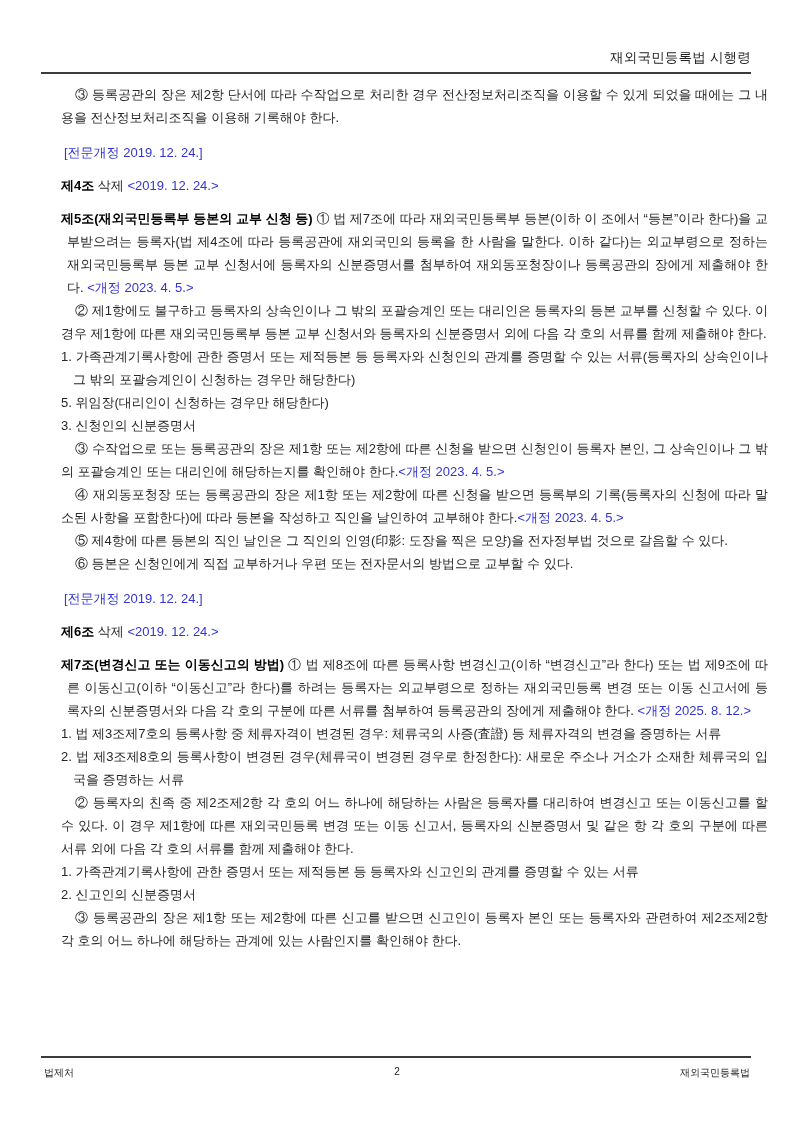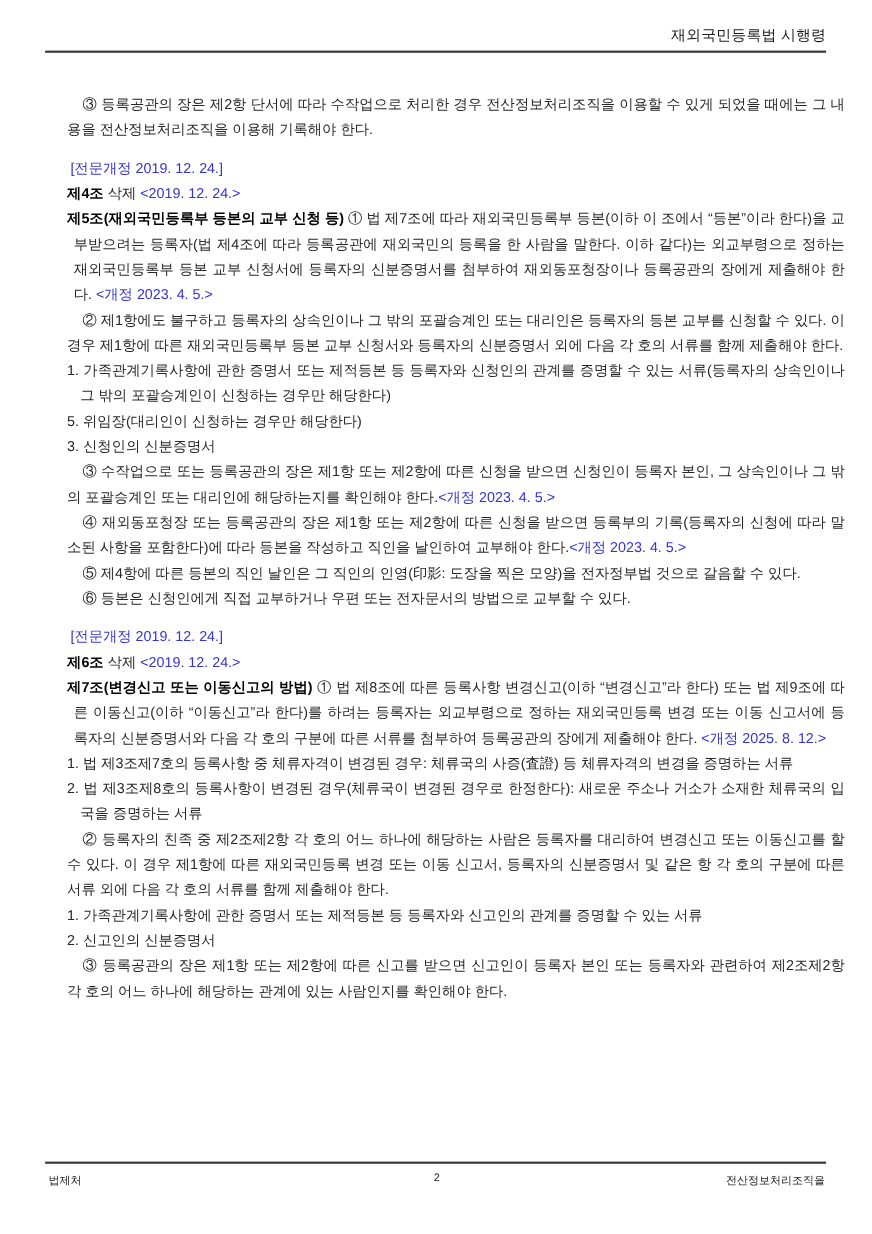--- a/index.html
+++ b/index.html
@@ -5,36 +5,36 @@
   * { margin: 0; padding: 0; box-sizing: border-box; }
   html, body {
     width: 793px; height: 1122px;
     background: #ffffff;
     font-family: "Liberation Sans", sans-serif;
   }
   .page { position: relative; width: 793px; height: 1122px; overflow: hidden; background: #fff; }
 
   
   .header {
-    position: absolute; top: 23px; left: 41px; right: 42px;
+    position: absolute; top: 49px; left: 41px; right: 42px;
     border-bottom: 2px solid #3b3b3b;
     padding-bottom: 5px;
     text-align: right;
     font-size: 13.5px; color: #1c1c1c;
     letter-spacing: 0.2px;
   }
 
   
   .content {
     position: absolute; top: 83px; left: 61px; width: 707px;
     font-size: 13px; line-height: 23px; color: #262626;
     text-align: justify; word-break: break-all;
   }
   .blk { margin: 0; }
-  .blk.article   { padding-left: 6px; text-indent: -6px; }
+  .blk.article   { margin-top: 10px; padding-left: 6px; text-indent: -6px; }
   .blk.paragraph { text-indent: 14px; }
   .blk.item      { padding-left: 12px; text-indent: -12px; }
   .blk.amendment { padding-left: 3px; margin-top: 12px; }
   .run-bold { font-weight: bold; color: #000000; }
   .run-blue { color: #3434d3; }
 
   
   .footer-rule {
     position: absolute; left: 41px; right: 42px; top: 1056px;
     border-top: 2px solid #3b3b3b;
@@ -78,16 +78,16 @@
       <p class="blk item"><span>1. 가족관계기록사항에 관한 증명서 또는 제적등본 등 등록자와 신고인의 관계를 증명할 수 있는 서류</span></p>
       <p class="blk item"><span>2. 신고인의 신분증명서</span></p>
       <p class="blk paragraph"><span>③ 등록공관의 장은 제1항 또는 제2항에 따른 신고를 받으면 신고인이 등록자 본인 또는 등록자와 관련하여 제2조제2항 각 호의 어느 하나에 해당하는 관계에 있는 사람인지를 확인해야 한다.</span></p>
     </div>
 
   <div class="footer-rule"></div>
 
   <div class="footer">
     <span class="f-left">법제처</span>
     <span class="f-center">2</span>
-    <span class="f-right">전산정보처리조직을</span>
+    <span class="f-right">재외국민등록법</span>
   </div>
 
 </div>
 
 </body></html>

